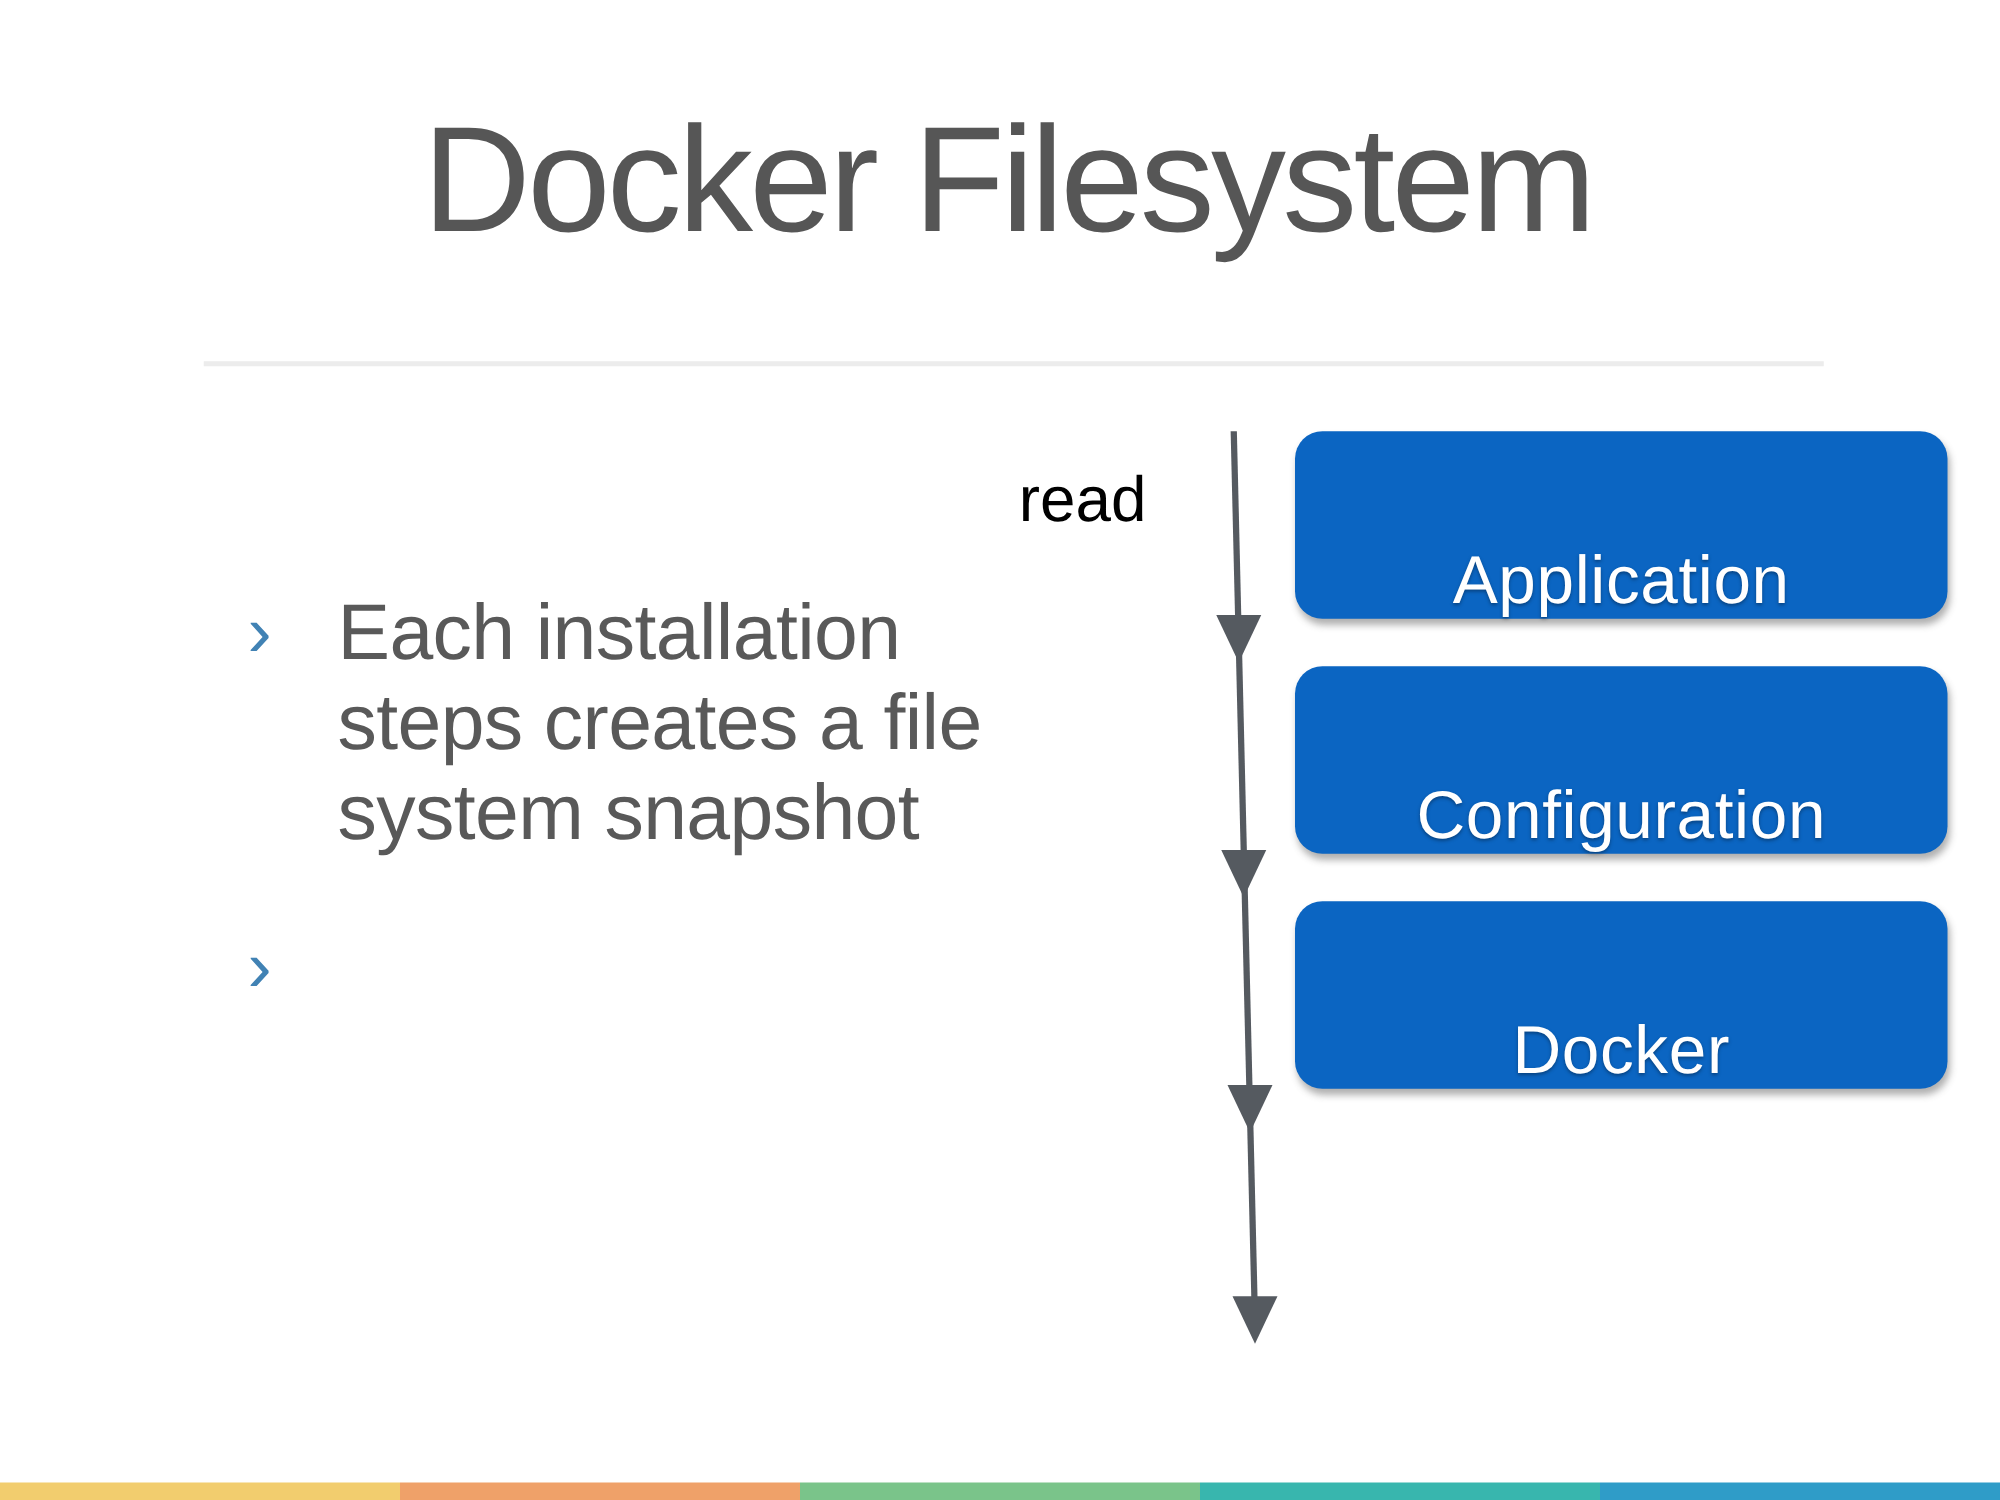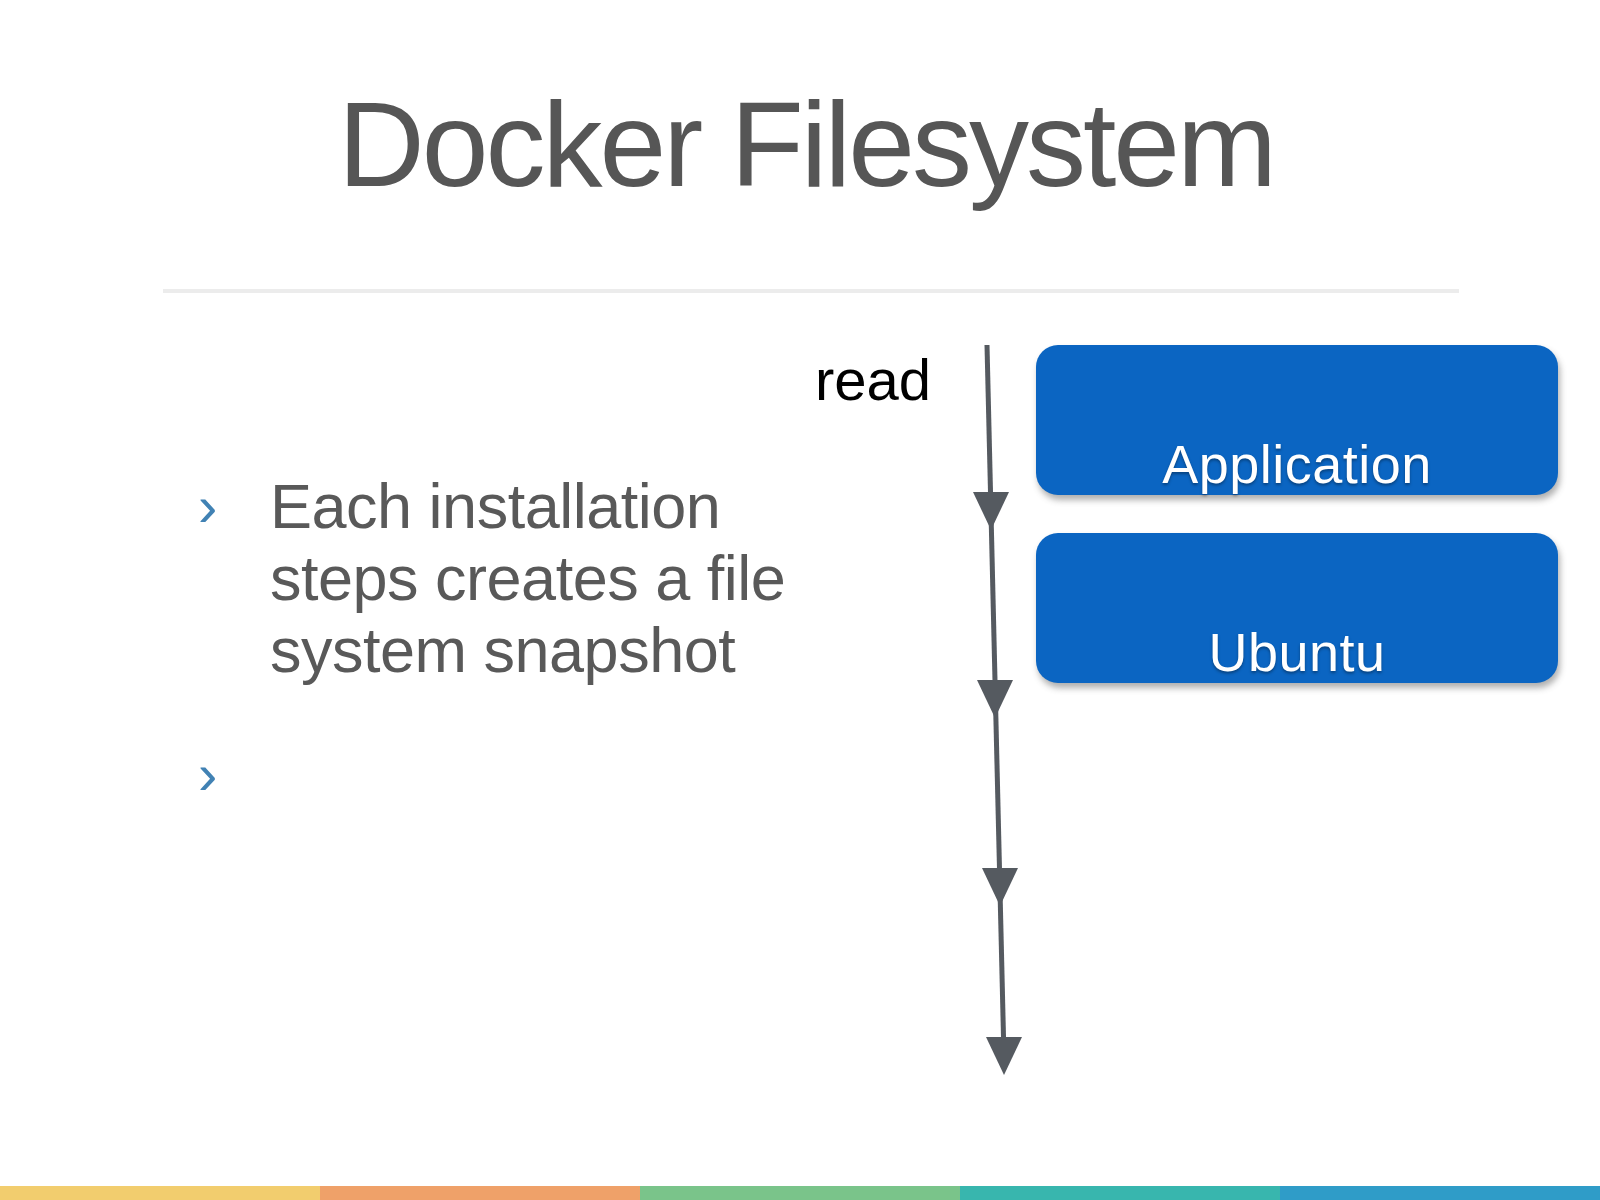--- a/index.html
+++ b/index.html
@@ -58,22 +58,22 @@
     color: var(--body-text, #595959);
     font-size: 63px;
     line-height: 72px;
     width: 600px;
     letter-spacing: -0.5px;
   }
 
   .read-label {
     position: absolute;
     left: 815px;
-    top: 348px;
-    font-size: 58px;
+    top: 372px;
+    font-size: 51px;
     color: var(--read-label, #000000);
     line-height: 1.1;
   }
 
   .flow-arrow-svg {
     position: absolute;
     left: 950px;
     top: 338px;
     width: 110px;
     height: 762px;
@@ -143,21 +143,24 @@
     <polygon points="27,342 63,342 45,380" style="fill: var(--arrow, #555a60);"></polygon>
     <polygon points="32,530 68,530 50,568" style="fill: var(--arrow, #555a60);"></polygon>
     <polygon points="36,699 72,699 54,737" style="fill: var(--arrow, #555a60);"></polygon>
   </svg>
 
   <div class="layer-stack">
     <div class="layer-box">
       <span class="layer-label">Application</span>
     </div>
     <div class="layer-box">
-      <span class="layer-label">Ubuntu</span>
+      <span class="layer-label">Configuration</span>
+    </div>
+    <div class="layer-box">
+      <span class="layer-label">Docker</span>
     </div>
   </div>
 
   <div class="footer-stripe">
     <div class="seg" style="background: rgb(242, 205, 110);"></div>
     <div class="seg" style="background: rgb(239, 161, 105);"></div>
     <div class="seg" style="background: rgb(122, 196, 138);"></div>
     <div class="seg" style="background: rgb(56, 182, 174);"></div>
     <div class="seg" style="background: rgb(47, 156, 200);"></div>
   </div>

